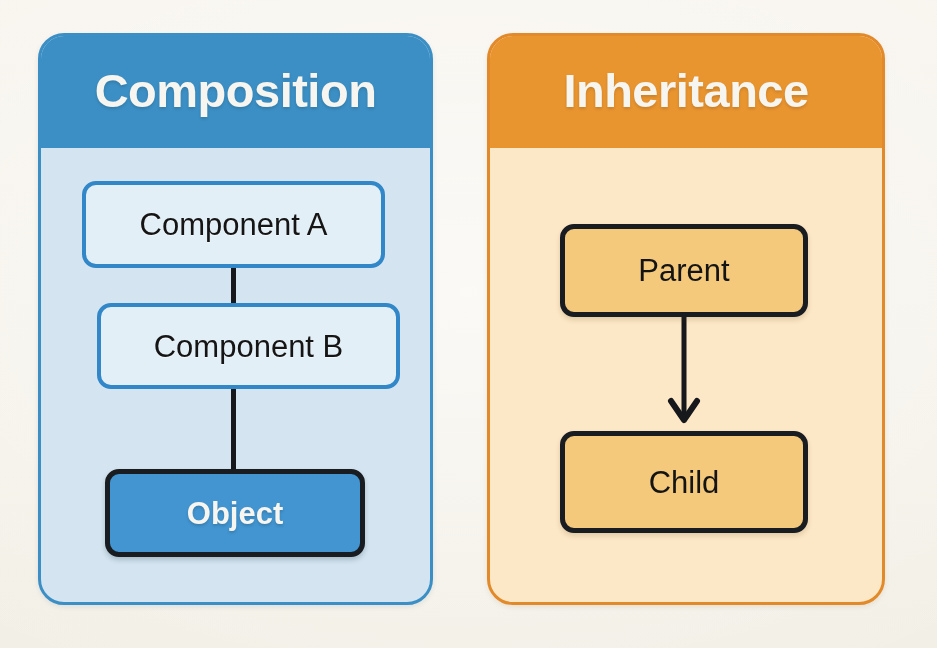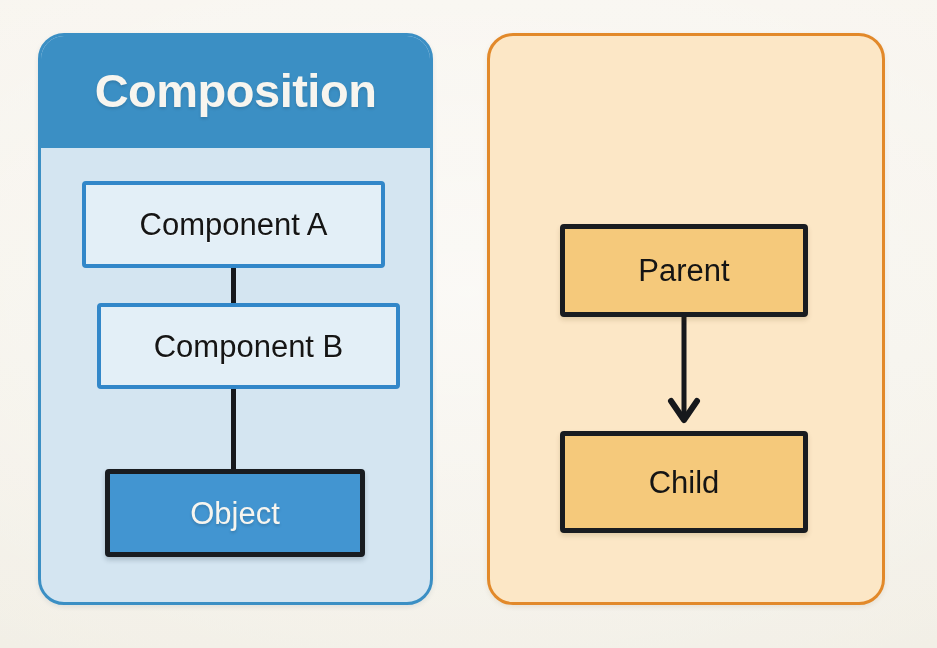--- a/index.html
+++ b/index.html
@@ -94,21 +94,21 @@
     bottom: 0;
   }
 
   
   .node {
     position: absolute;
     box-sizing: border-box;
     display: flex;
     align-items: center;
     justify-content: center;
-    border-radius: 4px;
+    border-radius: 14px;
     line-height: 1;
     white-space: nowrap;
   }
   .node-label {
     font-size: 31px;
     font-weight: 500;
     line-height: 1;
   }
 
   
@@ -124,21 +124,21 @@
 
   
   .node-object {
     background: #4295d1;
     border: 5px solid #191c20;
     color: #f7f5ef;
     box-shadow: 0 3px 5px rgba(20,40,60,0.22);
   }
   .node-object .node-label {
     color: #f7f5ef;
-    font-weight: normal;
+    font-weight: bold;
     text-shadow: 0 2px 3px rgba(0,0,0,0.16);
   }
 
   
   .node-inherit {
     background: #f5c97b;
     border: 5px solid #191c20;
     color: #141414;
     box-shadow: 0 3px 5px rgba(90,60,10,0.16);
   }
@@ -181,20 +181,23 @@
 <div class="stage">
 
   <section class="card card-composition">
     <header class="card-header">
       <h1 class="card-title">Composition</h1>
     </header>
     <div class="card-body"></div>
   </section>
 
   <section class="card card-inheritance">
+    <header class="card-header">
+      <h1 class="card-title">Inheritance</h1>
+    </header>
     <div class="card-body"></div>
   </section>
 
   <div class="connector" id="connector-a-b"></div>
   <div class="connector" id="connector-b-obj"></div>
 
   <div class="node node-component" id="node-component-a">
     <span class="node-label">Component A</span>
   </div>
 

